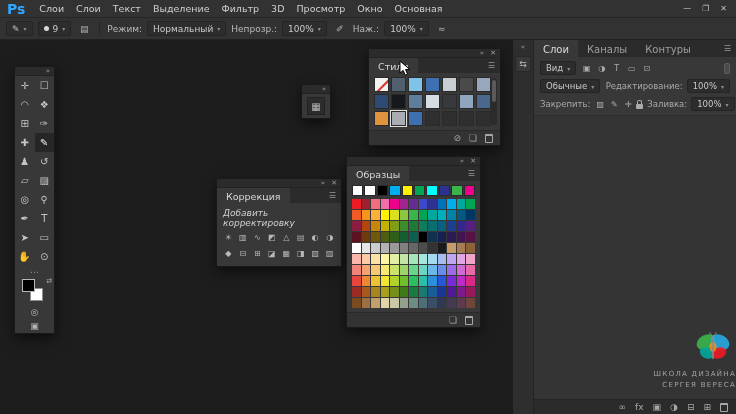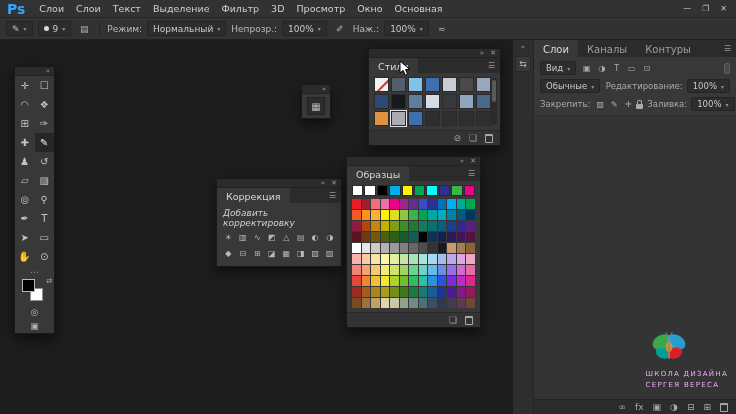--- a/index.html
+++ b/index.html
@@ -96,21 +96,21 @@
   .lp-list{flex:1;background:#343434;position:relative;}
   .lp-footer{height:15px;background:#2B2B2B;border-top:1px solid #242424;display:flex;align-items:center;justify-content:flex-end;gap:9px;padding:0 8px;font-size:9px;color:#A8A8A8;}
   .b-ic{display:flex;align-items:center;justify-content:center;}
 
   
   .trash-ic{width:8px;height:9px;border:1px solid #A8A8A8;border-top-width:2px;border-radius:1px;}
   .lock-ic{width:7px;height:5px;background:#ABABAB;border-radius:1px;position:relative;margin-top:4px;}
   .lock-ic::before{content:"";position:absolute;top:-4px;left:1px;width:3px;height:4px;border:1px solid #ABABAB;border-bottom:none;border-radius:2px 2px 0 0;}
 
   
-  .watermark{position:absolute;right:8px;bottom:8px;text-align:left;color:#f0abfc;}
+  .watermark{position:absolute;right:0;bottom:8px;text-align:right;color:#a3a3a3;}
   .wm-text{font-size:7px;letter-spacing:1.3px;line-height:1.6;}
 
   .cursor{position:absolute;left:399px;top:60px;z-index:99;}
 </style>
 </head>
 <body>
 
 <div class="menubar">
   <div class="logo">Ps</div>
   <div class="menu-items">

